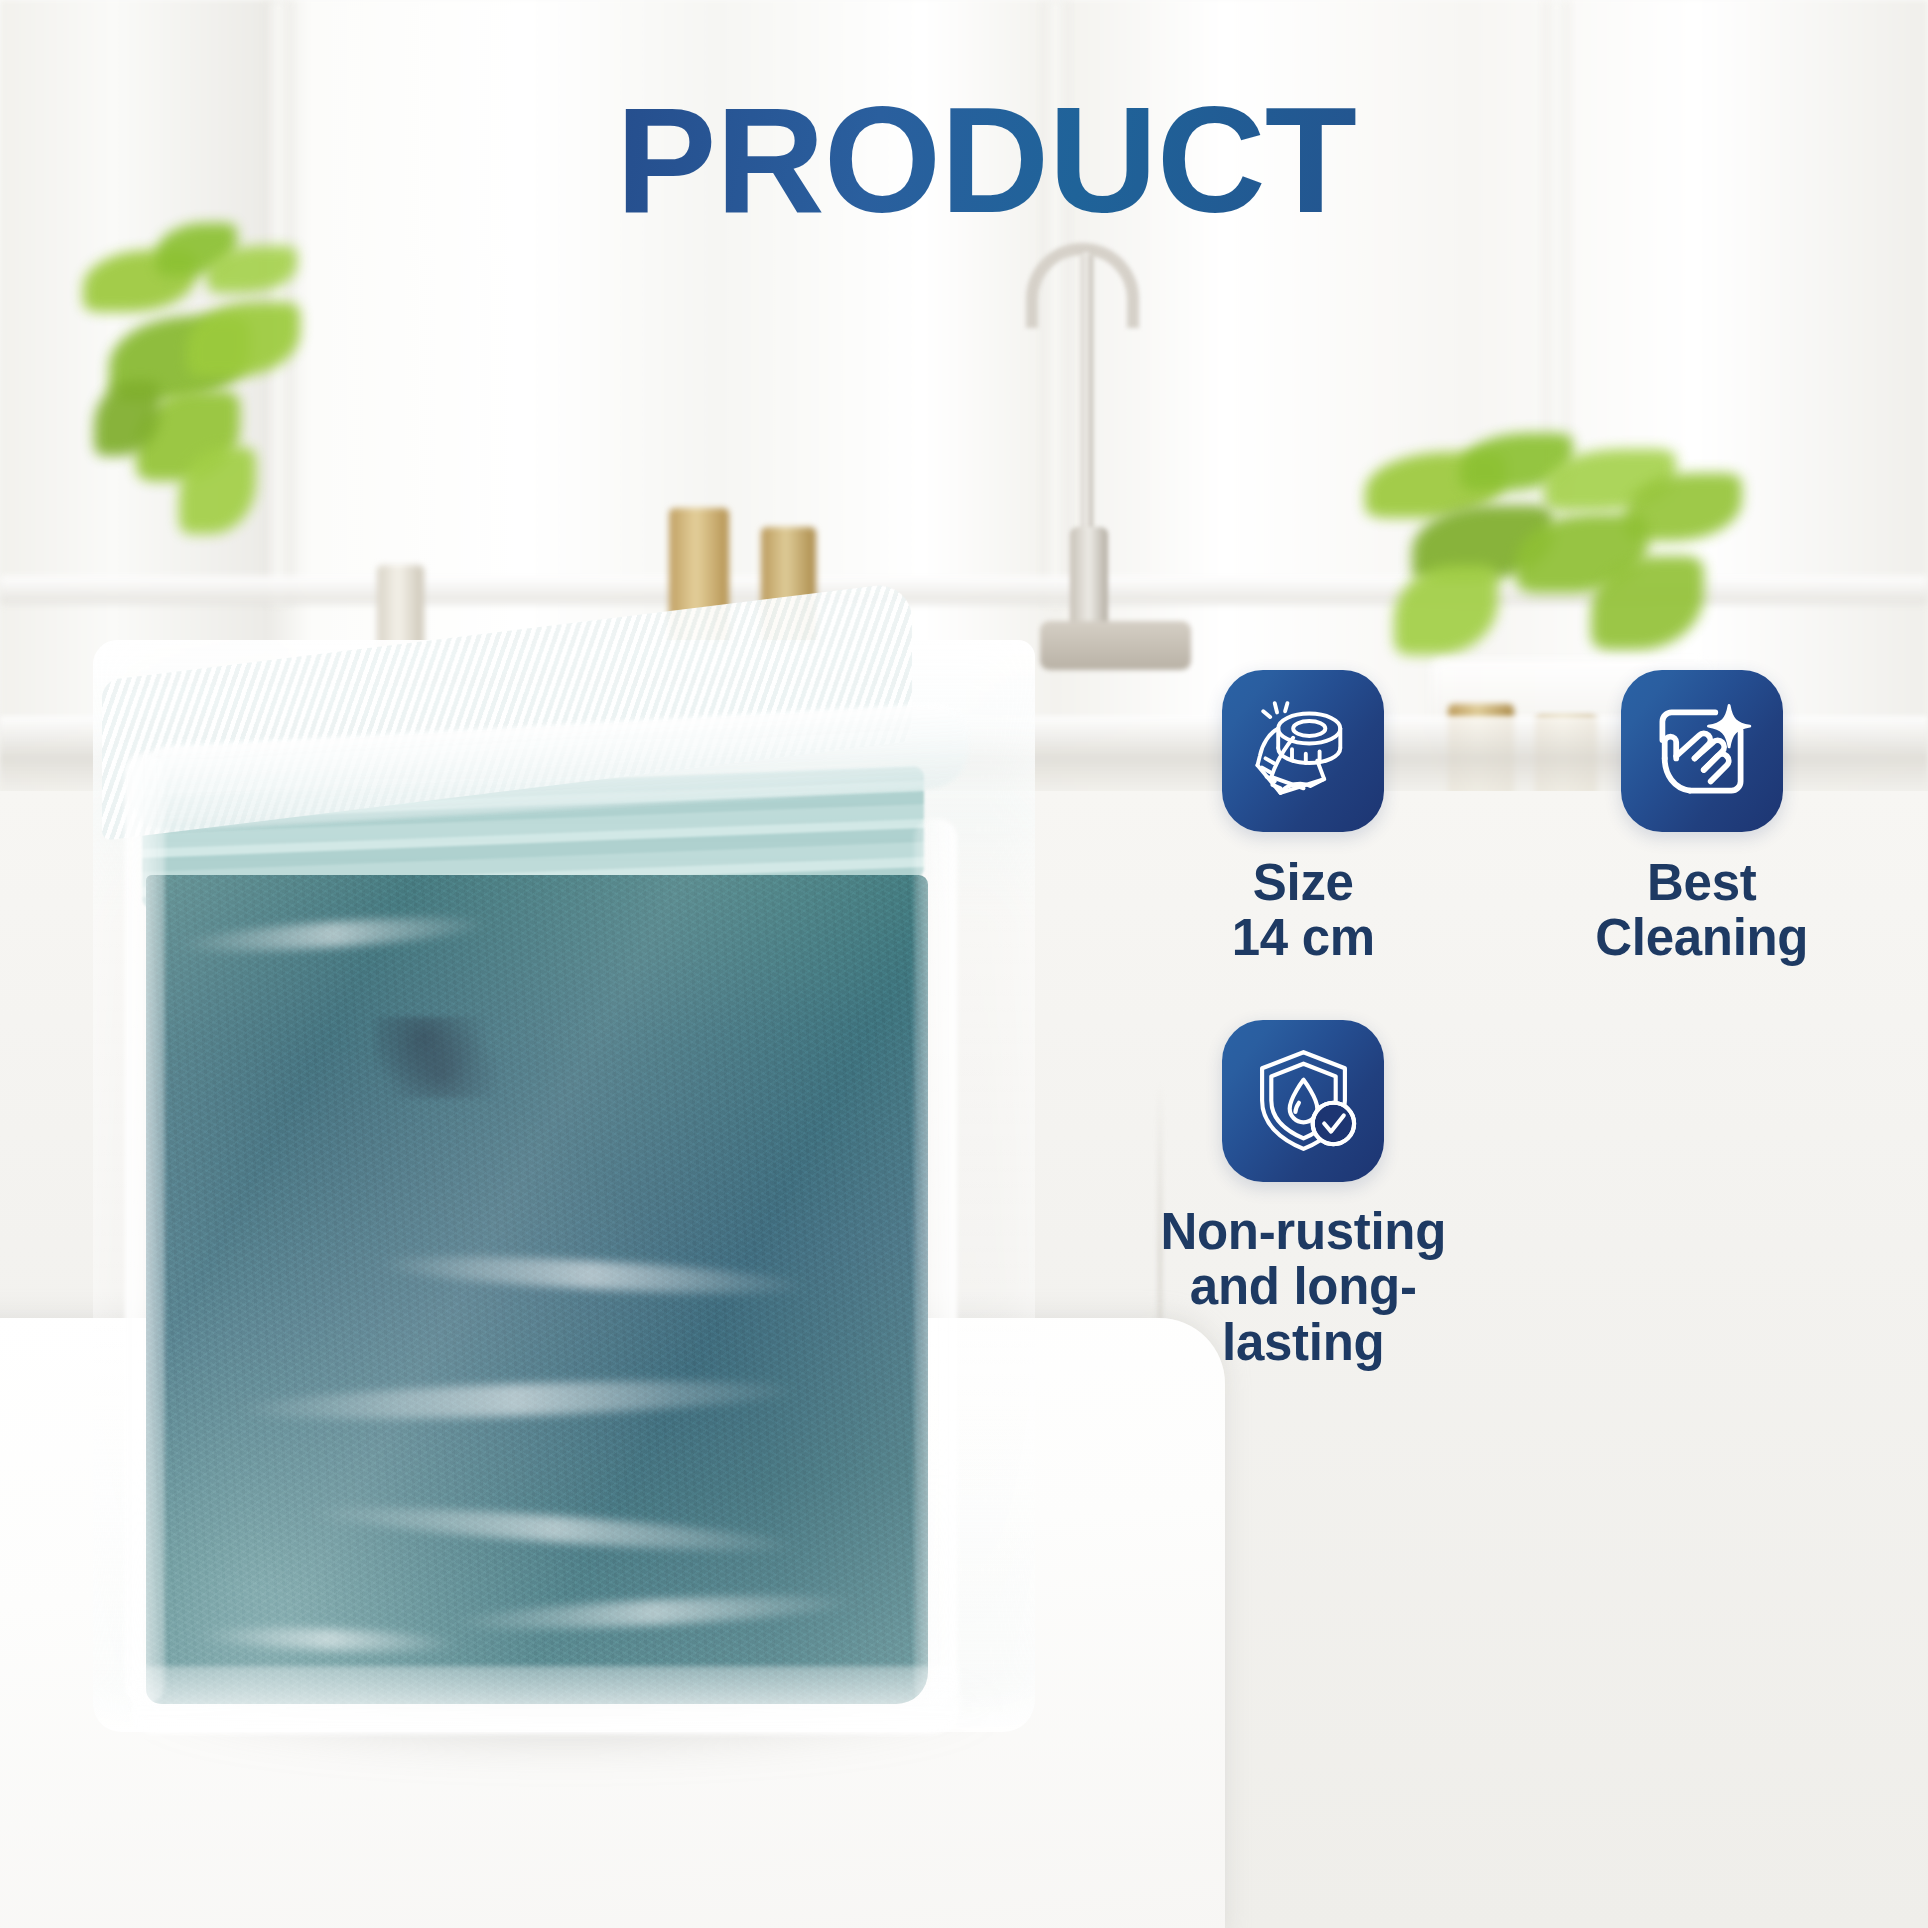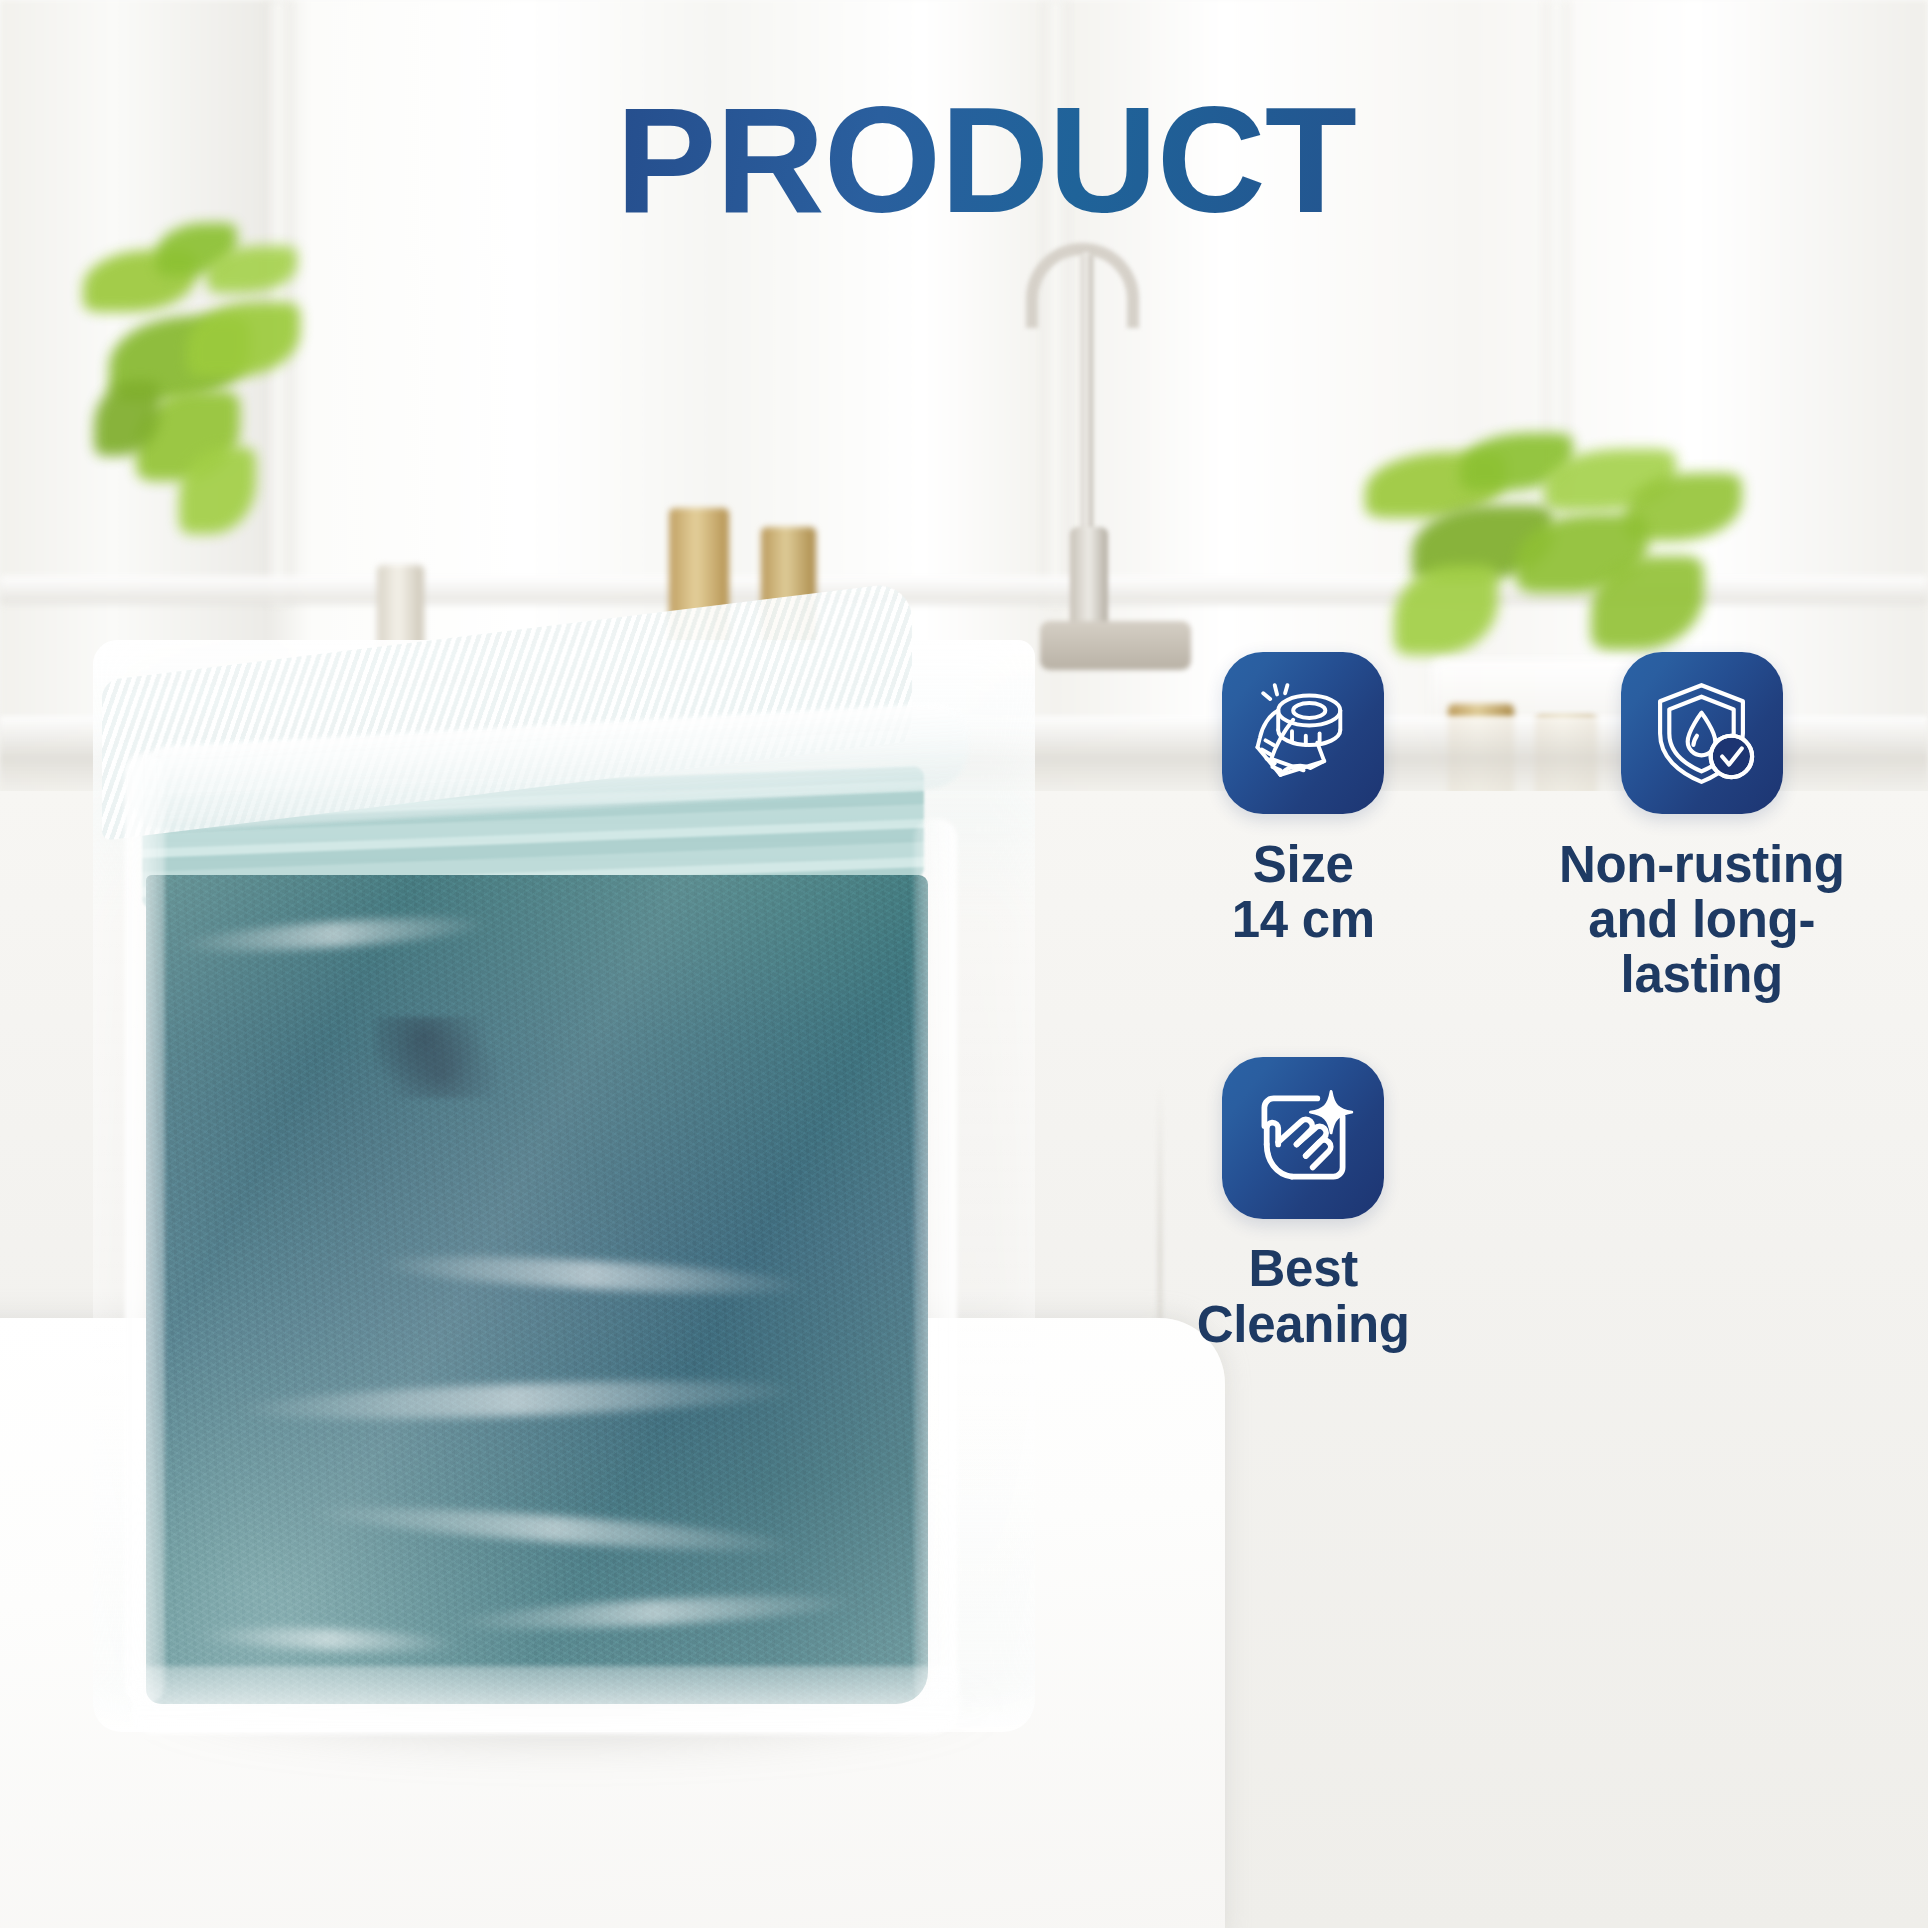--- a/index.html
+++ b/index.html
@@ -247,21 +247,21 @@
   .pad-print {
     position:absolute; left:282px; top:377px; width:122px; height:81px;
     background:
       radial-gradient(ellipse at 40% 24%, rgba(32,48,66,.55), rgba(32,48,66,0) 62%),
       radial-gradient(ellipse at 55% 72%, rgba(32,48,66,.45), rgba(32,48,66,0) 62%);
     filter:blur(2.4px);
   }
 
   
   #features {
-    position:absolute; left:1121px; top:652px; width:763px; z-index:30;
+    position:absolute; left:1121px; top:670px; width:763px; z-index:30;
     display:grid;
     grid-template-columns:1fr 1fr;
     grid-template-rows:auto auto;
     column-gap:34px;
     row-gap:55px;
   }
   .feature { display:flex; flex-direction:column; align-items:center; }
   .feature-icon {
     width:162px; height:162px;
     border-radius:41px;
@@ -390,46 +390,46 @@
           <path d="M18 72 L25 76"></path>
           <path d="M23 79 L30 82"></path>
       </svg>
     </div>
     <div class="feature-label">Size
 14 cm</div>
   </div>
 
   <div class="feature">
     <div class="feature-icon">
-      <svg viewBox="0 0 100 100" fill="none" stroke="#ffffff" stroke-width="3.6" stroke-linecap="round" stroke-linejoin="round">
-        <path d="M50 8 L86 22 V50 C86 70 70 84 50 92 C30 84 14 70 14 50 V22 Z"></path>
-        <path d="M50 18 L78 29 V50 C78 65 66 76 50 83 C34 76 22 65 22 50 V29 Z"></path>
-        <path d="M50 32 C50 32 38 48 38 57 a12 12 0 0 0 24 0 C62 48 50 32 50 32 Z"></path>
-        <path d="M46 52 C44 55 43 58 43 60"></path>
-        <circle cx="76" cy="70" r="18" fill="#1d3572"></circle>
-        <circle cx="76" cy="70" r="18"></circle>
-        <path d="M68 70 L74 77 L85 63"></path>
-      </svg>
-    </div>
-    <div class="feature-label">Non-rusting
-and long-lasting</div>
-  </div>
-
-  <div class="feature">
-    <div class="feature-icon">
       <svg viewBox="0 0 100 100" fill="none" stroke="#ffffff" stroke-width="5" stroke-linecap="round" stroke-linejoin="round">
         <path d="M62 16 H24 a8 8 0 0 0-8 8 V40"></path>
         <path d="M84 32 V76 a8 8 0 0 1-8 8 H40"></path>
         <path d="M74 10 C76 22 80 26 92 28 C80 30 76 34 74 46 C72 34 68 30 56 28 C68 26 72 22 74 10 Z" fill="#ffffff" stroke-width="2.5"></path>
         <path d="M18 56 V42 a5 5 0 0 1 10 0 V56"></path>
         <path d="M28 54 L48 36 a5.5 5.5 0 0 1 8 8 L44 56"></path>
         <path d="M44 56 L60 42 a5.5 5.5 0 0 1 8 8 L52 66"></path>
         <path d="M52 66 L64 54 a5.5 5.5 0 0 1 8 8 L58 76"></path>
         <path d="M18 56 C18 70 26 82 40 84"></path>
       </svg>
     </div>
     <div class="feature-label">Best
 Cleaning</div>
   </div>
 
+  <div class="feature">
+    <div class="feature-icon">
+      <svg viewBox="0 0 100 100" fill="none" stroke="#ffffff" stroke-width="3.6" stroke-linecap="round" stroke-linejoin="round">
+        <path d="M50 8 L86 22 V50 C86 70 70 84 50 92 C30 84 14 70 14 50 V22 Z"></path>
+        <path d="M50 18 L78 29 V50 C78 65 66 76 50 83 C34 76 22 65 22 50 V29 Z"></path>
+        <path d="M50 32 C50 32 38 48 38 57 a12 12 0 0 0 24 0 C62 48 50 32 50 32 Z"></path>
+        <path d="M46 52 C44 55 43 58 43 60"></path>
+        <circle cx="76" cy="70" r="18" fill="#1d3572"></circle>
+        <circle cx="76" cy="70" r="18"></circle>
+        <path d="M68 70 L74 77 L85 63"></path>
+      </svg>
+    </div>
+    <div class="feature-label">Non-rusting
+and long-lasting</div>
+  </div>
+
 
 </div>
 
 
 </body></html>

